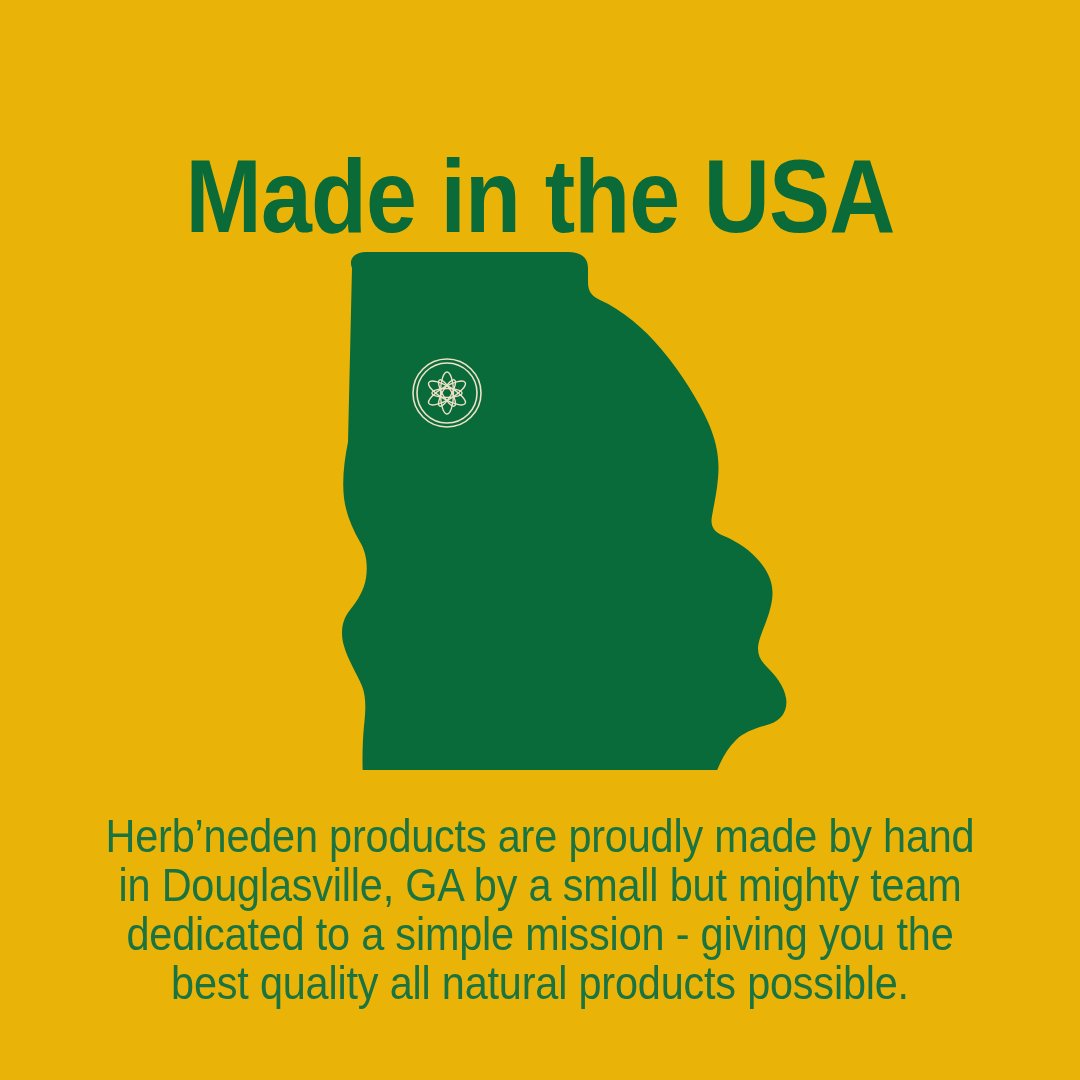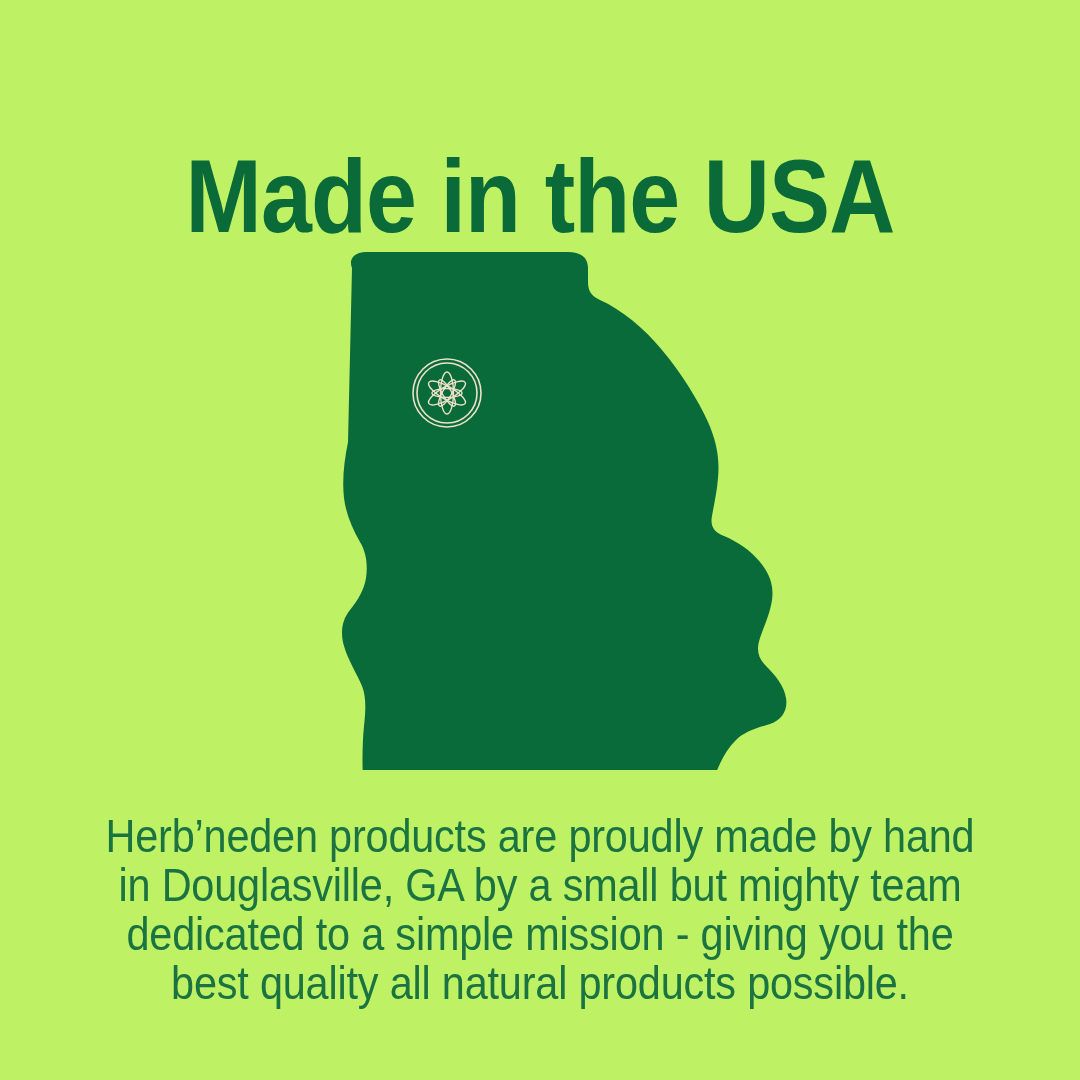--- a/index.html
+++ b/index.html
@@ -67,21 +67,21 @@
     transform-origin: 50% 0;
   }
   #body-copy .line {
     display: block;
     white-space: nowrap;
   }
 </style>
 </head>
 <body style="background: rgb(243, 228, 194);">
 
-<div id="poster" style="background: #bef264; text-decoration: underline;">
+<div id="poster" style="background: #eab308; text-decoration: underline;">
 
   <h1 id="headline" style="color: rgb(11, 107, 56);">Made in the USA</h1>
 
   <div id="map-wrap">
     <svg id="map-svg" viewBox="0 0 540 540" xmlns="http://www.w3.org/2000/svg">
 
       <path fill="#0A6B3A" d="M 52,38
                C 48,28 56,22 66,22
                L 268,22
                C 280,22 288,27 288,38

